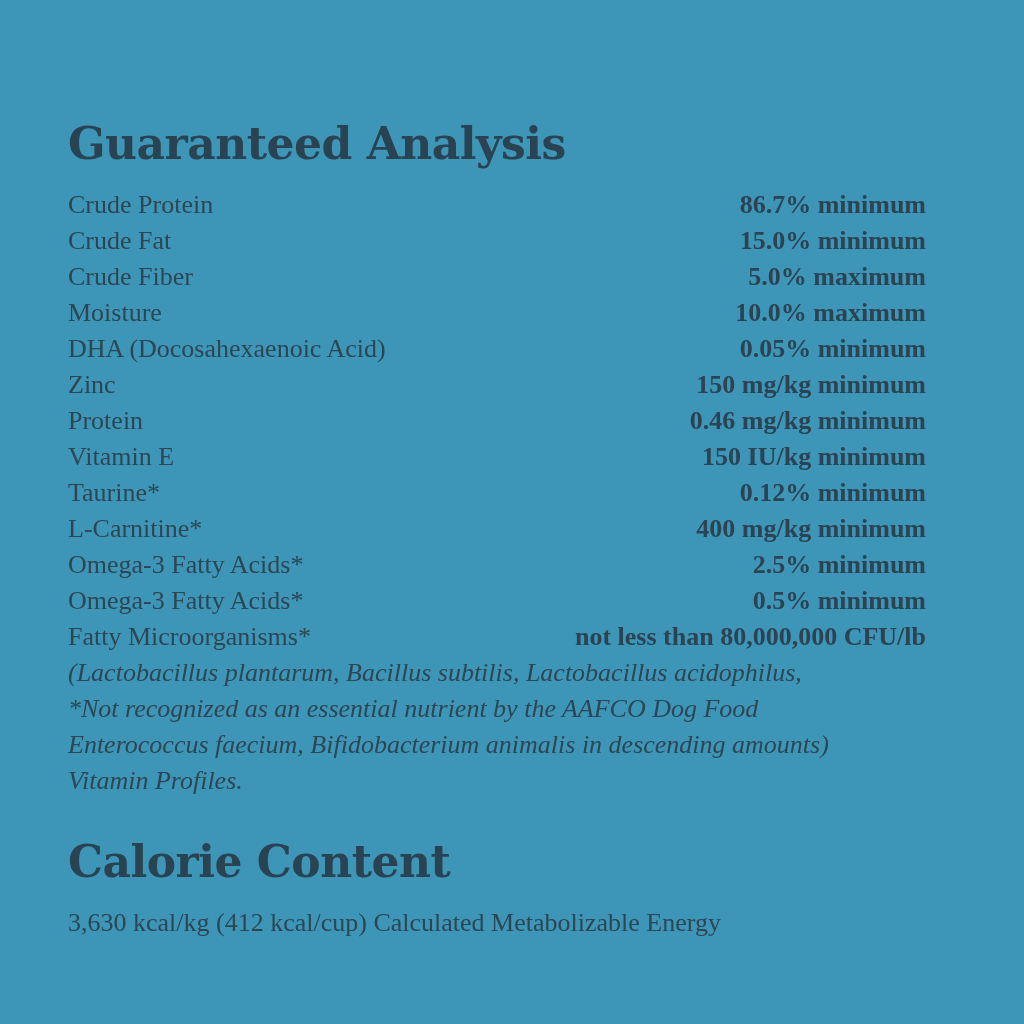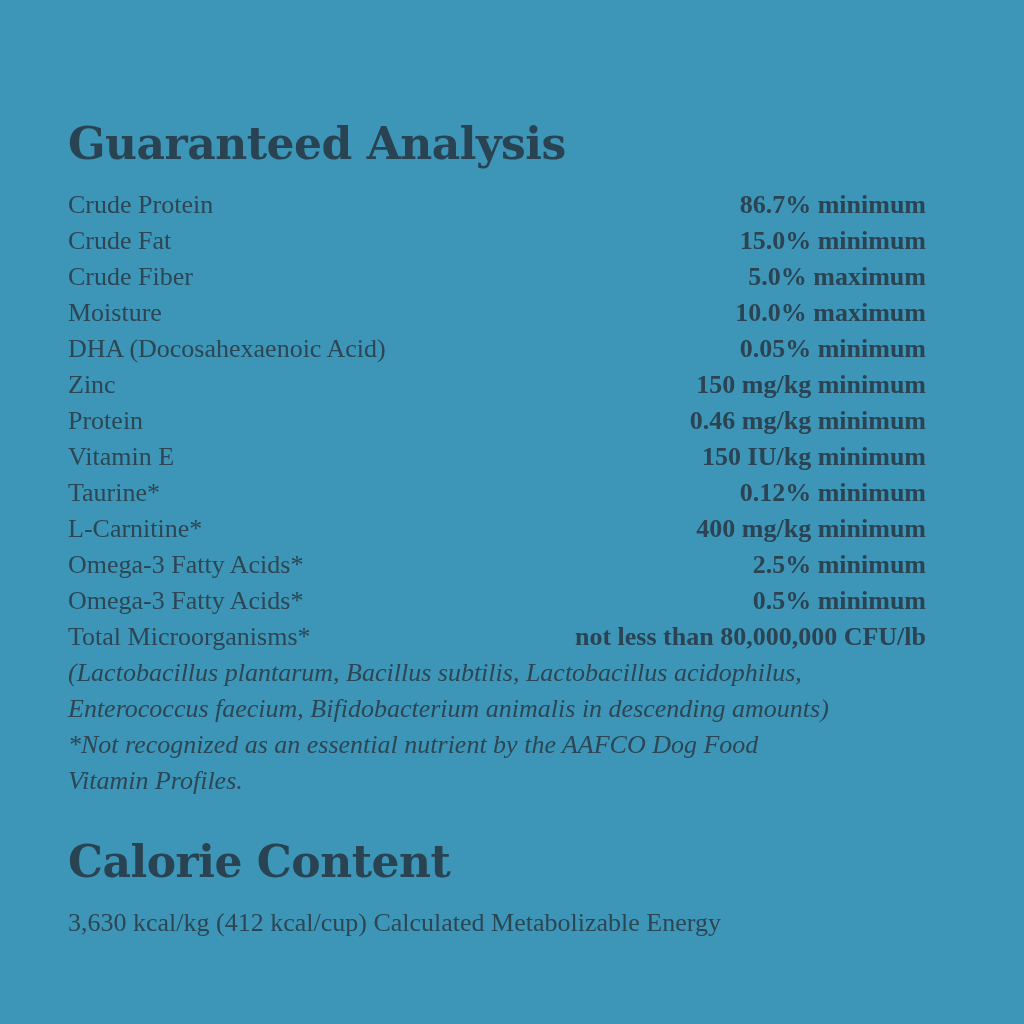--- a/index.html
+++ b/index.html
@@ -152,30 +152,30 @@
         <span class="ga-nutrient">Omega-3 Fatty Acids*</span>
         <span class="ga-value">2.5% minimum</span>
       </div>
 
       <div class="ga-row">
         <span class="ga-nutrient">Omega-3 Fatty Acids*</span>
         <span class="ga-value">0.5% minimum</span>
       </div>
 
       <div class="ga-row">
-        <span class="ga-nutrient">Total Microorganisms*</span>
+        <span class="ga-nutrient">Fatty Microorganisms*</span>
         <span class="ga-value">not less than 80,000,000 CFU/lb</span>
       </div>
 
     </div>
 
     <div class="footnotes">
       <div class="footnote-line">(Lactobacillus plantarum, Bacillus subtilis, Lactobacillus acidophilus,</div>
+      <div class="footnote-line">*Not recognized as an essential nutrient by the AAFCO Dog Food</div>
       <div class="footnote-line">Enterococcus faecium, Bifidobacterium animalis in descending amounts)</div>
-      <div class="footnote-line">*Not recognized as an essential nutrient by the AAFCO Dog Food</div>
       <div class="footnote-line">Vitamin Profiles.</div>
     </div>
   </section>
 
   <section class="calorie-block">
     <h1 class="section-heading">Calorie Content</h1>
     <div class="calorie-text">3,630 kcal/kg (412 kcal/cup) Calculated Metabolizable Energy</div>
   </section>
 
 </div>

